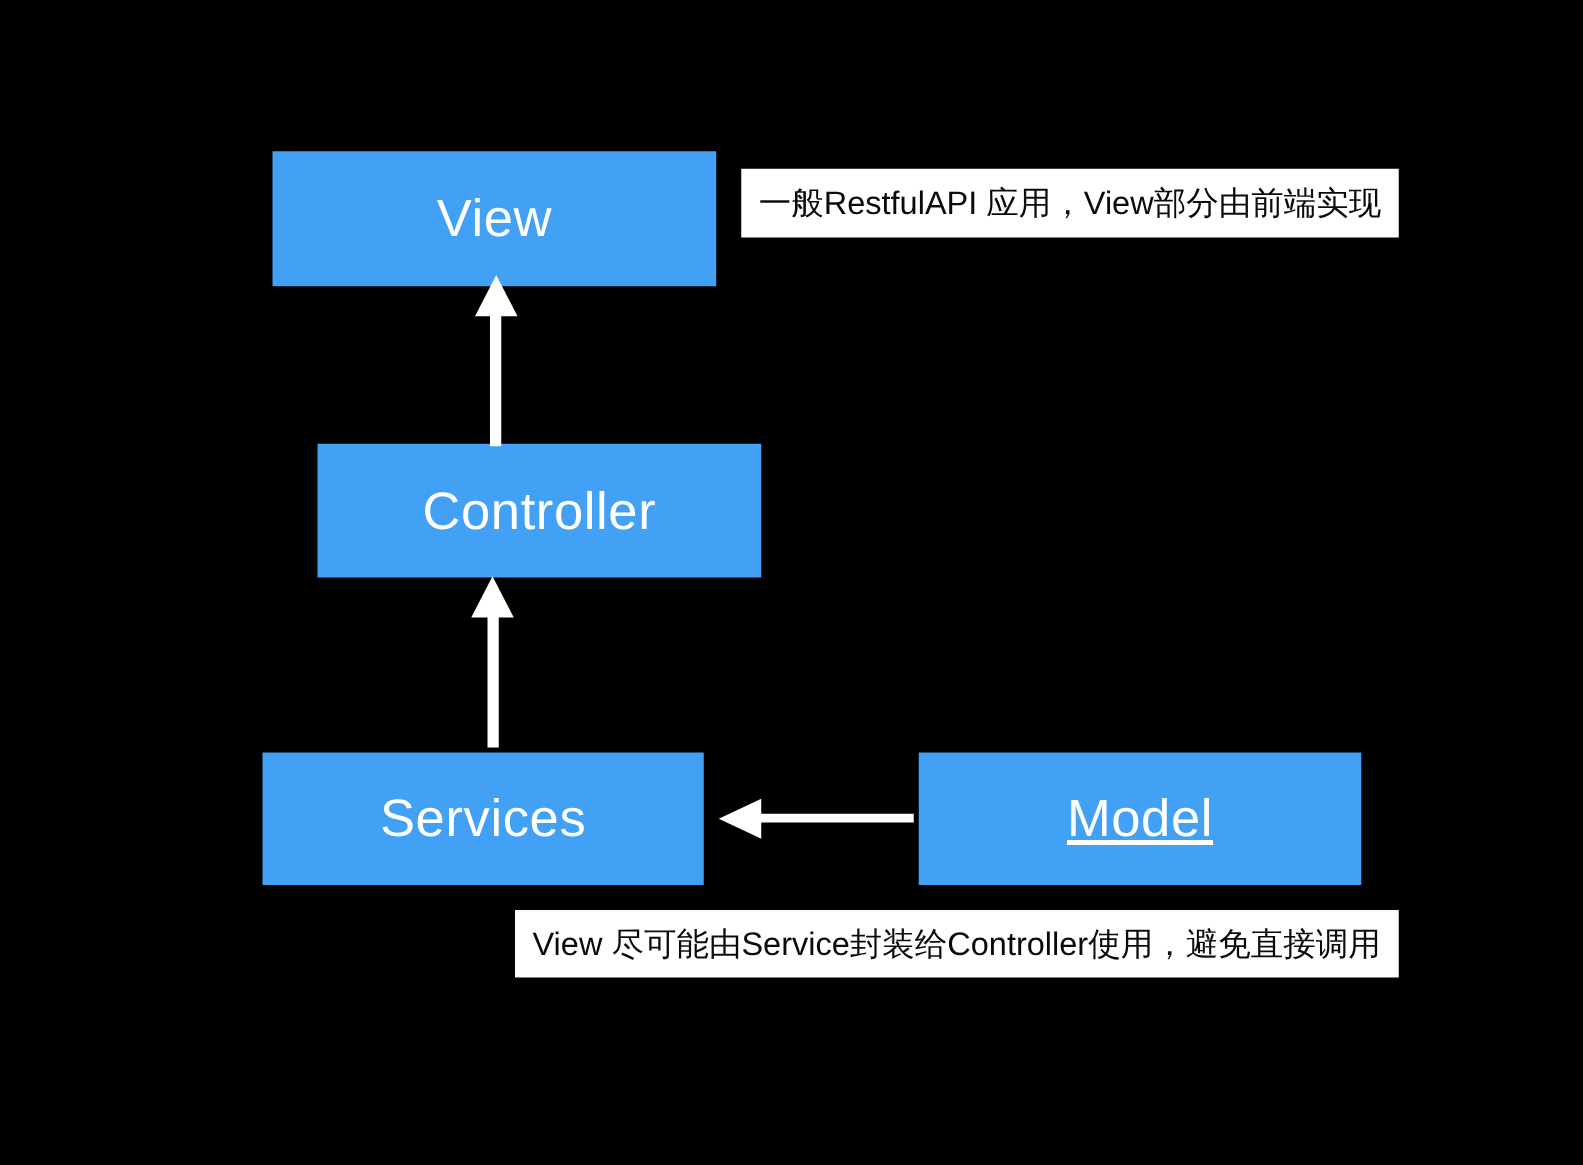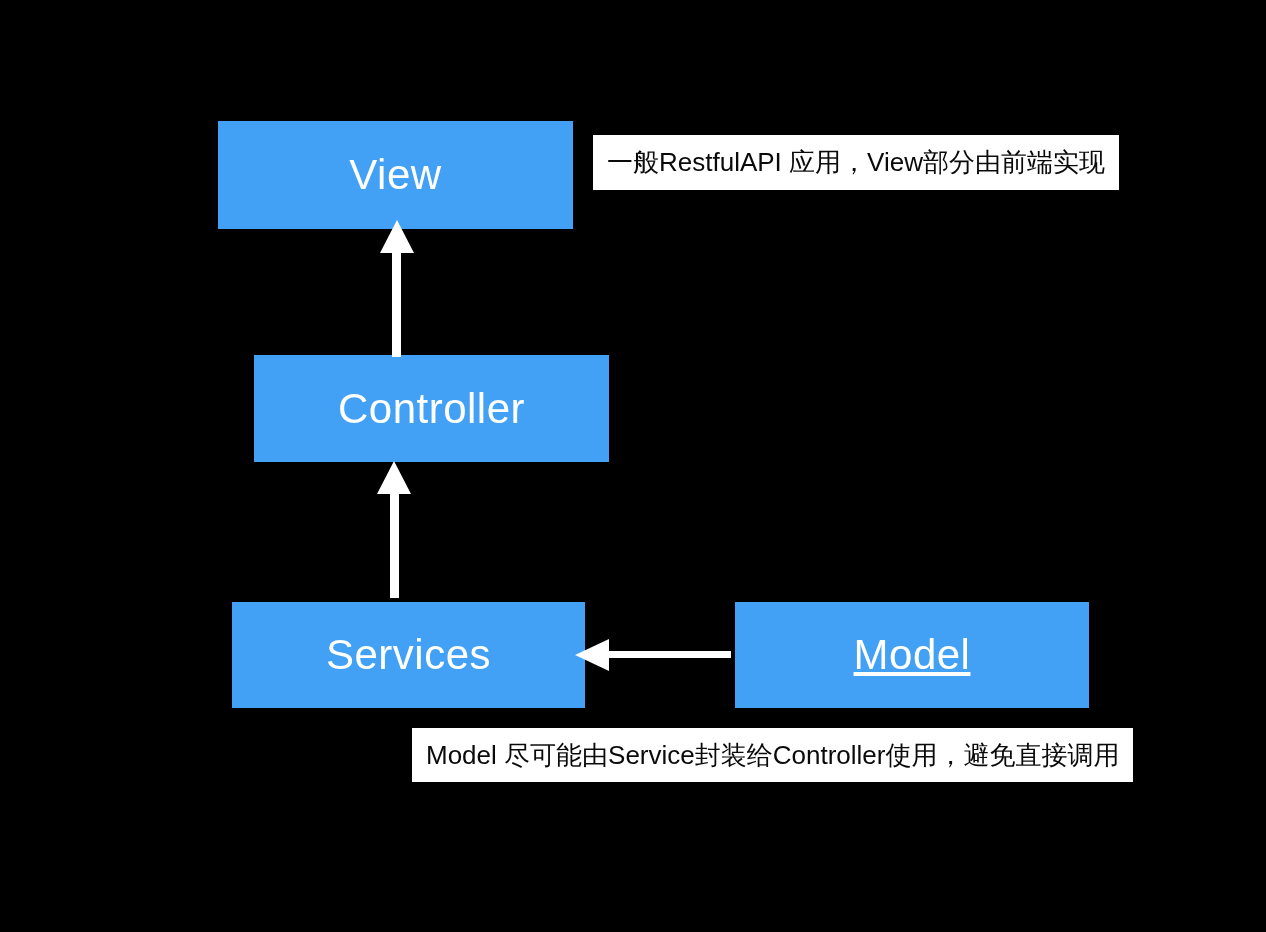--- a/index.html
+++ b/index.html
@@ -22,21 +22,21 @@
     color: #ffffff;
     display: flex;
     align-items: center;
     justify-content: center;
     font-size: 42px;
     font-weight: 400;
     letter-spacing: 0.5px;
   }
   .node-view       { left: 218px; top: 109px; width: 355px; height: 108px; margin-top: 12px; }
   .node-controller { left: 218px; top: 355px; width: 355px; height: 107px; margin-left: 36px; }
-  .node-services   { left: 232px; top: 602px; width: 353px; height: 106px; }
+  .node-services   { left: 210px; top: 602px; width: 353px; height: 106px; }
   .node-model      { left: 735px; top: 602px; width: 354px; height: 106px; text-decoration: underline; }
 
   
   .note {
     position: absolute;
     background: #ffffff;
     color: #0a0a0a;
     display: flex;
     align-items: center;
     justify-content: center;
@@ -111,16 +111,16 @@
   <div class="arrow-head head-svc-ctrl"></div>
 
   <div class="arrow-shaft shaft-model-svc"></div>
   <div class="arrow-head head-model-svc"></div>
 
   <div class="note note-view">
     <span>一般RestfulAPI 应用，View部分由前端实现</span>
   </div>
 
   <div class="note note-model">
-    <span>Model 尽可能由Service封装给Controller使用，避免直接调用</span>
+    <span>View 尽可能由Service封装给Controller使用，避免直接调用</span>
   </div>
 
 </div>
 
 </body></html>

